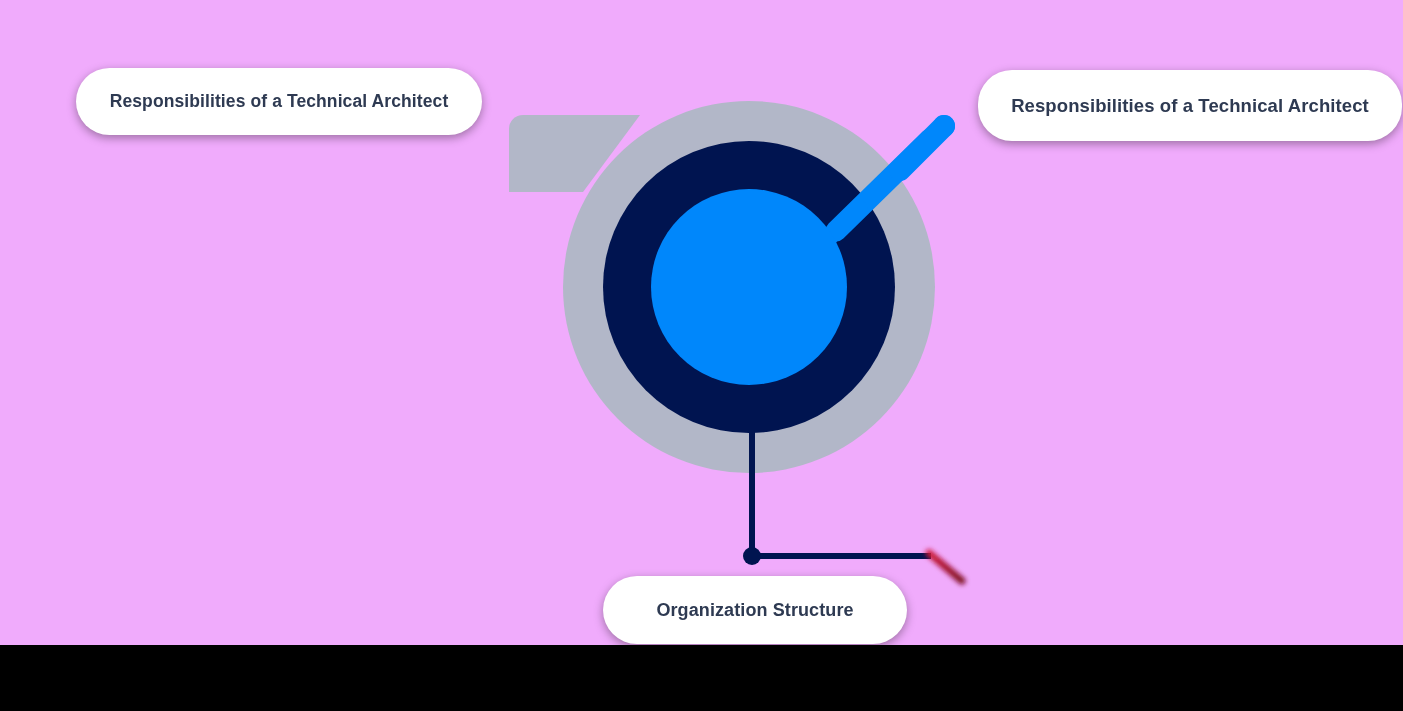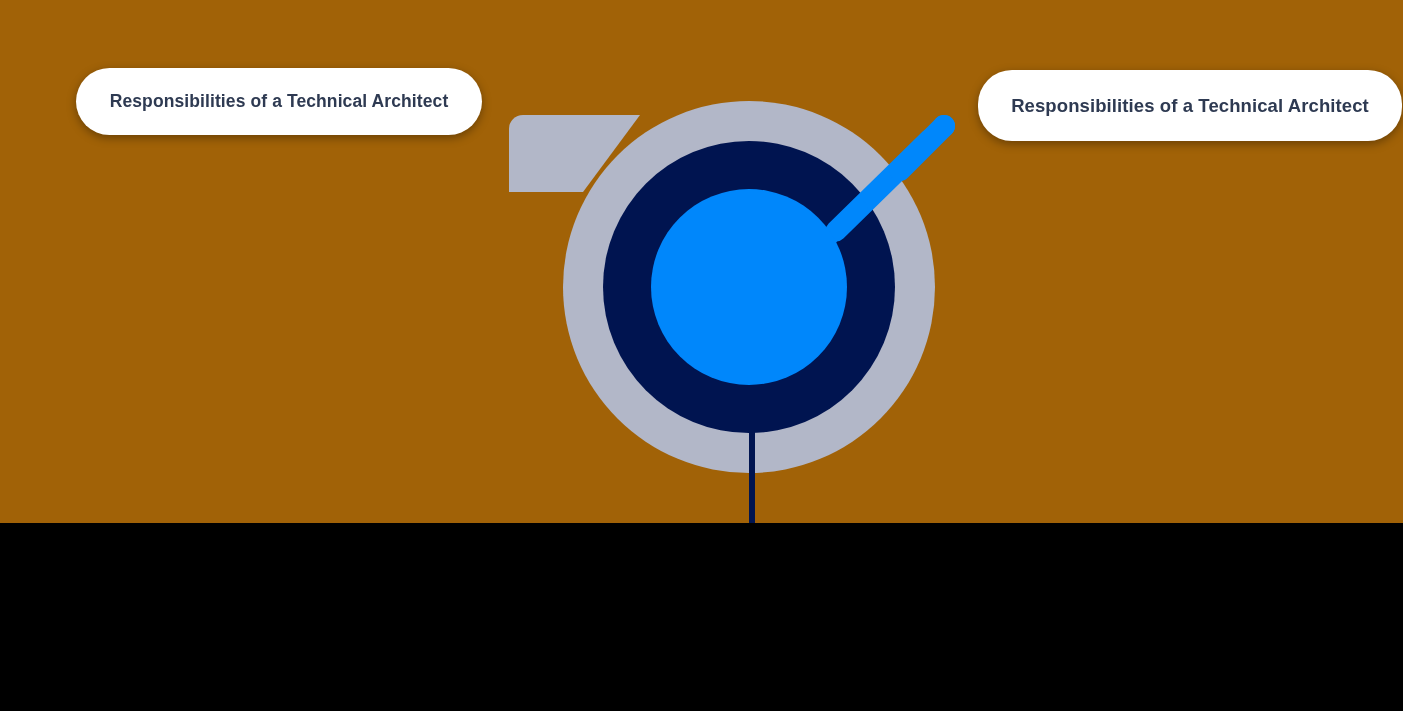--- a/index.html
+++ b/index.html
@@ -7,22 +7,22 @@
     margin: 0;
     padding: 0;
     background: #000000;
   }
   body {
     font-family: "Liberation Sans", sans-serif;
   }
   #stage {
     position: relative;
     width: 1403px;
-    height: 523px;
-    background: #a16207;
+    height: 645px;
+    background: #f0abfc;
     overflow: hidden;
   }
   #stage svg.layer {
     position: absolute;
     left: 0;
     top: 0;
     width: 1403px;
     height: 711px;
     display: block;
   }
@@ -124,14 +124,17 @@
   </svg>
 
   <div class="pill" id="pill-left">
     <span class="pill-label">Responsibilities of a Technical Architect</span>
   </div>
 
   <div class="pill" id="pill-right">
     <span class="pill-label">Responsibilities of a Technical Architect</span>
   </div>
 
+  <div class="pill" id="pill-bottom">
+    <span class="pill-label">Organization Structure</span>
+  </div>
 
 </div>
 
 </body></html>

